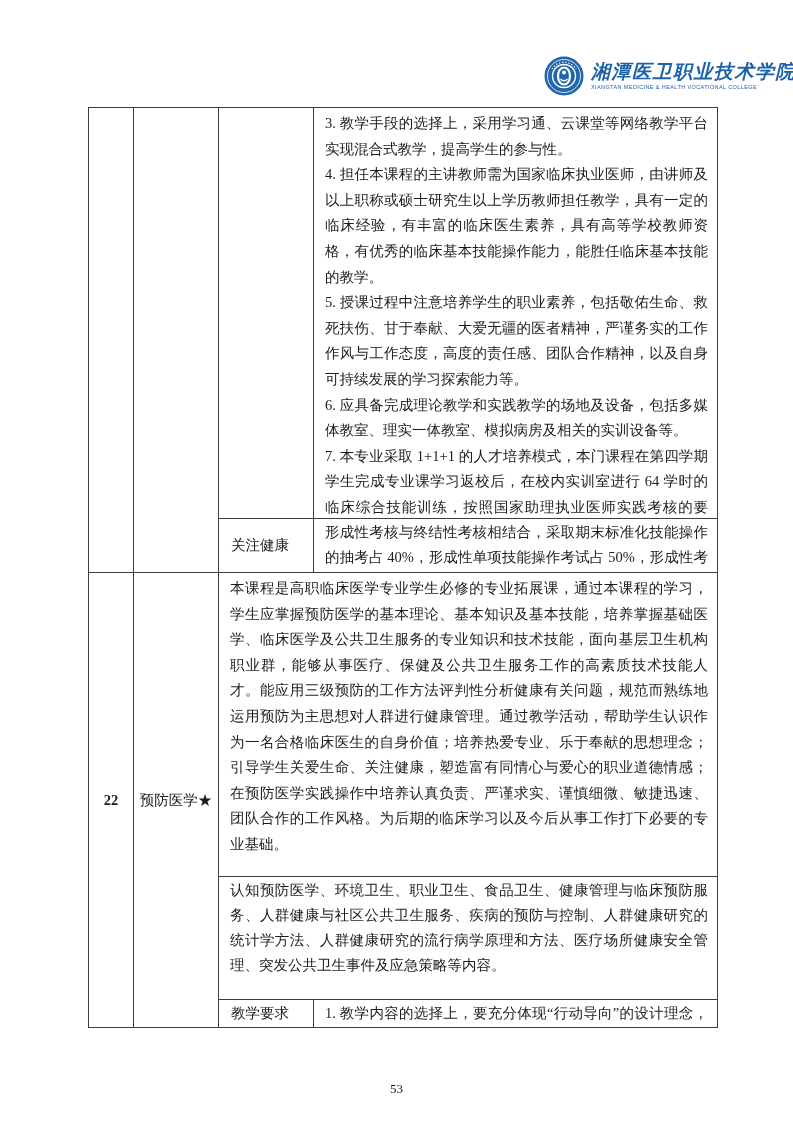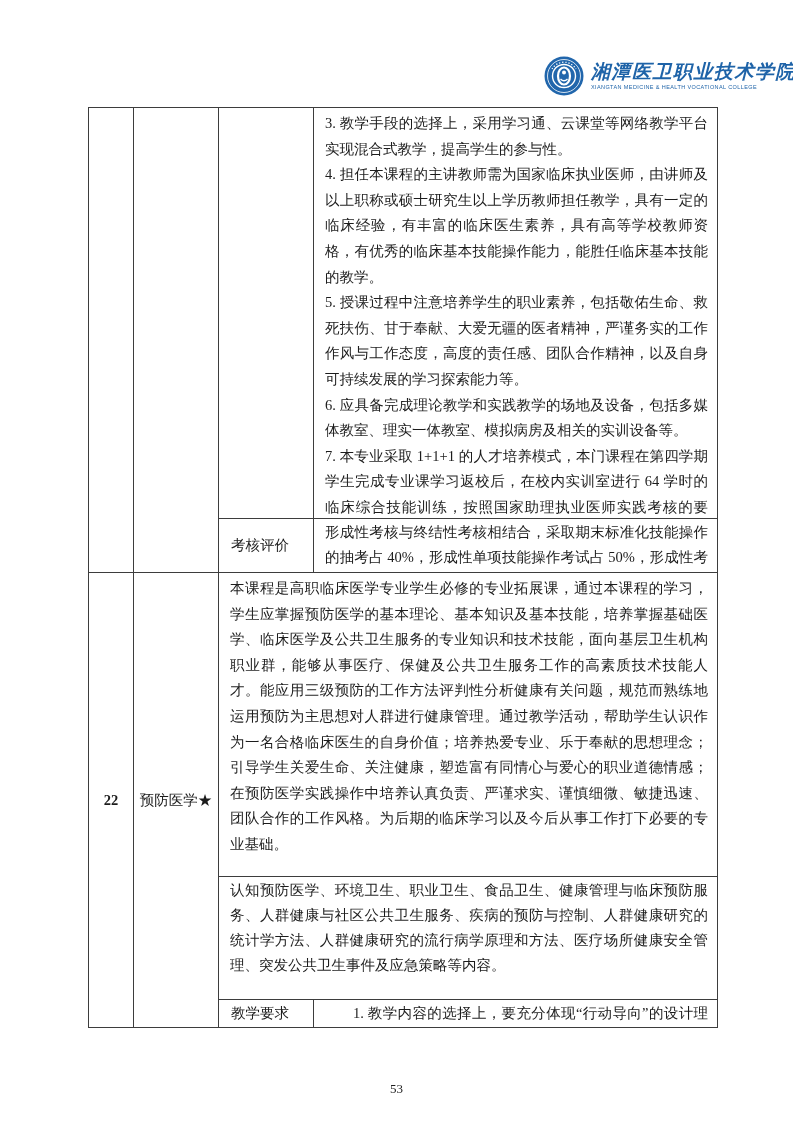--- a/index.html
+++ b/index.html
@@ -50,21 +50,21 @@
     flex:1;min-width:0;overflow:hidden;box-sizing:border-box;
     padding:3px 9px 0 11px;text-align:justify;line-height:25.6px;
   }
   .col-content p{margin:0;text-align:justify;}
   .tight{line-height:25px;padding-top:1px;}
   .oneline{line-height:26px;padding-top:0;}
   .rowA{height:410px;}
   .rowB{flex:1;}
   .rowC1{height:303px;}
   .rowC2{height:123px;}
-  .rowC3{flex:1;gap:28px;}
+  .rowC3{flex:1;}
   
   .page-num{
     position:absolute;top:1081px;left:0;width:100%;text-align:center;
     font-size:13px;
   }
 </style>
 </head>
 <body>
 
 <div class="header">
@@ -95,21 +95,21 @@
         <div class="col-label"></div>
         <div class="col-content">
           <p>3. 教学手段的选择上，采用学习通、云课堂等网络教学平台实现混合式教学，提高学生的参与性。</p>
           <p>4. 担任本课程的主讲教师需为国家临床执业医师，由讲师及以上职称或硕士研究生以上学历教师担任教学，具有一定的临床经验，有丰富的临床医生素养，具有高等学校教师资格，有优秀的临床基本技能操作能力，能胜任临床基本技能的教学。</p>
           <p>5.  授课过程中注意培养学生的职业素养，包括敬佑生命、救死扶伤、甘于奉献、大爱无疆的医者精神，严谨务实的工作作风与工作态度，高度的责任感、团队合作精神，以及自身可持续发展的学习探索能力等。</p>
           <p>6. 应具备完成理论教学和实践教学的场地及设备，包括多媒体教室、理实一体教室、模拟病房及相关的实训设备等。</p>
           <p>7. 本专业采取 1+1+1 的人才培养模式，本门课程在第四学期学生完成专业课学习返校后，在校内实训室进行 64 学时的临床综合技能训练，按照国家助理执业医师实践考核的要求，实施考核训练。</p>
         </div>
       </div>
       <div class="subrow rowB bt">
-        <div class="col-label">考核评价</div>
+        <div class="col-label">关注健康</div>
         <div class="col-content tight">形成性考核与终结性考核相结合，采取期末标准化技能操作的抽考占 40%，形成性单项技能操作考试占 50%，形成性考核占 10%。</div>
       </div>
     </div>
   </div>
 
   <div class="sec sec2">
     <div class="col-num">22</div>
     <div class="col-name">预防医学★</div>
     <div class="col-right">
       <div class="subrow rowC1">

